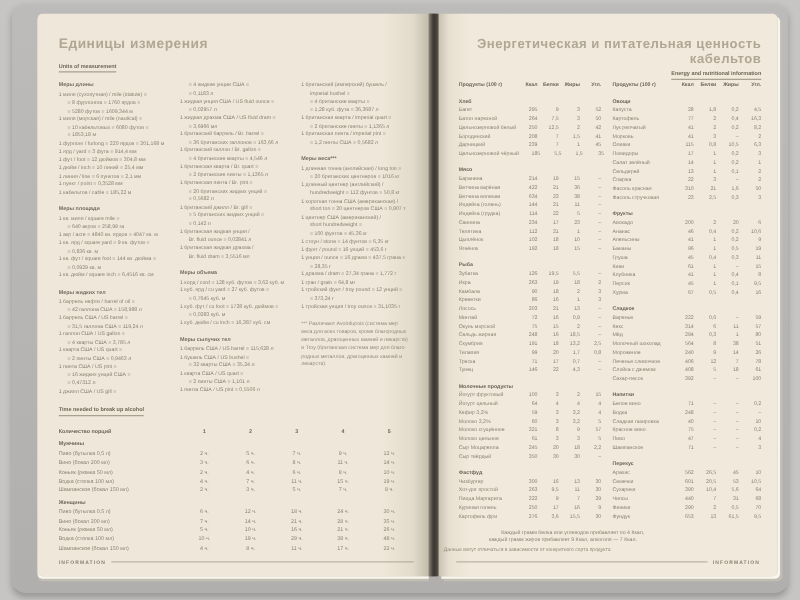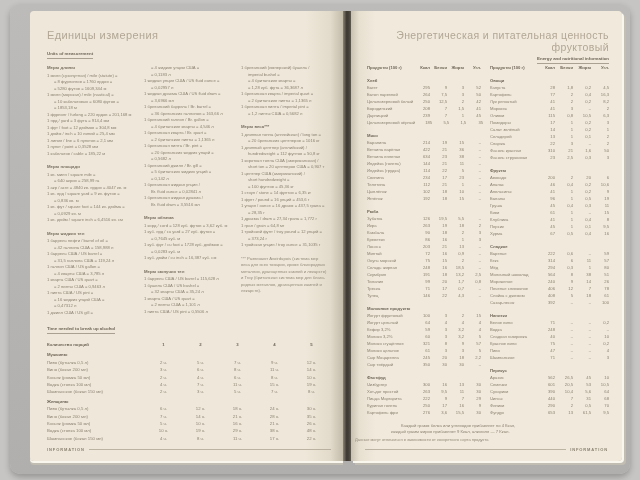--- a/index.html
+++ b/index.html
@@ -13,21 +13,21 @@
     background:linear-gradient(to right,#efe8da 0%,#efe8da 88%,#e2dbcb 96%,#c3bcab 100%);
     box-shadow:0 2px 0 rgba(252,249,240,.95),0 4px 0 rgba(197,192,180,.8);}
   .page-right{left:341px;width:271px;border-radius:0 4px 4px 0;
     background:linear-gradient(to right,#c9c1b0 0%,#e7e0d1 3%,#f1eadc 9%,#f1eadc 100%);
     box-shadow:2px 2px 0 rgba(252,249,240,.95),4px 4px 0 rgba(197,192,180,.8);}
   .spine{position:absolute;left:333px;top:7px;width:8px;height:450px;
     background:linear-gradient(to right,#8a8376,#3e3a33 45%,#55504700 200%),
                linear-gradient(to right,#8a8376,#3e3a33 45%,#6b6559 75%,#a89f8e);}
   .inner{position:absolute;inset:0;padding:18px 6px 8px 17px;box-sizing:border-box;}
   .inner-r{padding:18px 13px 8px 16px;}
-  .title{font-size:11px;font-weight:normal;letter-spacing:.4px;color:#b2a695;line-height:12px;}
+  .title{font-size:11px;font-weight:bold;letter-spacing:.4px;color:#b2a695;line-height:12px;}
   .title-r{font-size:10.5px;text-align:right;}
   .subtitle{display:inline-block;font-size:4.4px;font-weight:bold;color:#6f6557;
     border-bottom:1px solid rgba(111,101,87,.55);padding-bottom:.5px;margin-top:3px;line-height:6px;}
   .sub-r{text-align:right;width:100%;}
   .sub-r .subtitle{float:right;}
   
   .ucols{display:flex;margin-top:6px;}
   .ucol{width:97px;flex:0 0 97px;}
   .ublock{margin-top:0;}
   .ucol .ublock + .ublock{margin-top:7px;}
@@ -308,21 +308,21 @@
           <span class="flabel-info">INFORMATION</span>
           <span class="fline"></span>
         </div>
       </div>
     </div>
 
     <div class="spine"></div>
 
     <div class="page page-right">
       <div class="inner inner-r">
-        <div class="title title-r">Энергетическая и питательная ценность фруктовый</div>
+        <div class="title title-r">Энергетическая и питательная ценность кабельтов</div>
         <div class="sub-r">
             <span class="subtitle">Energy and nutritional information</span>
           </div>
 
         <div class="ftables" style="clear:both;">
           <div class="ftable" id="ftable0">
               <div class="frow fhead">
                 <span class="flabel">Продукты (100 г)</span>
                 <span class="fcell">Ккал</span>
                 <span class="fcell">Белки</span>

